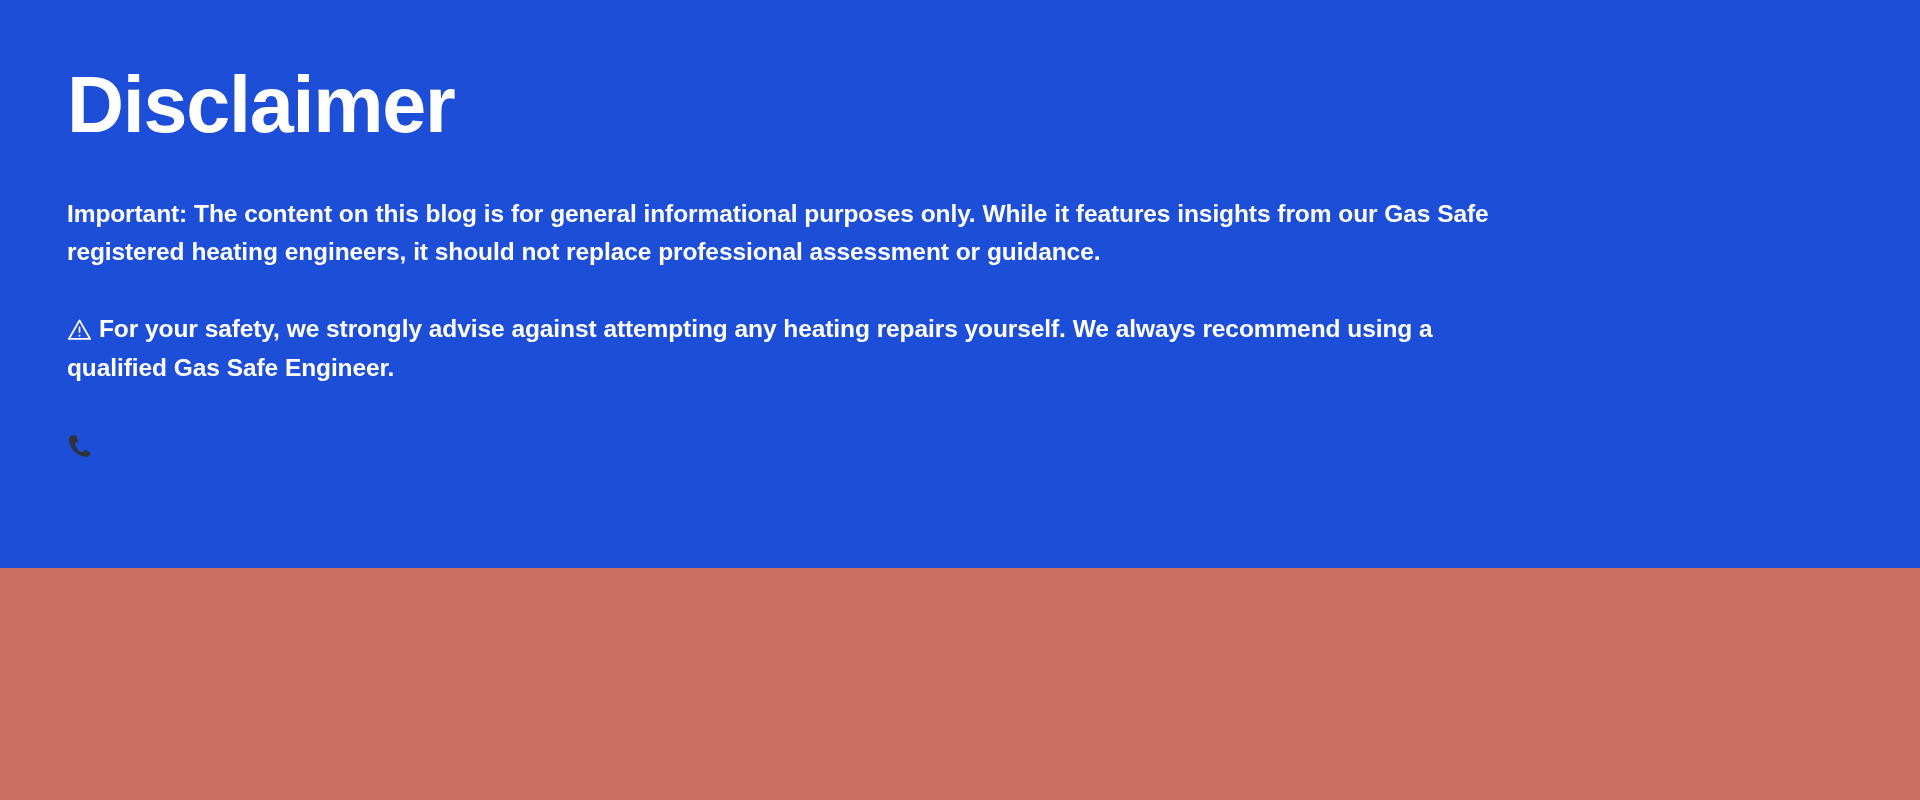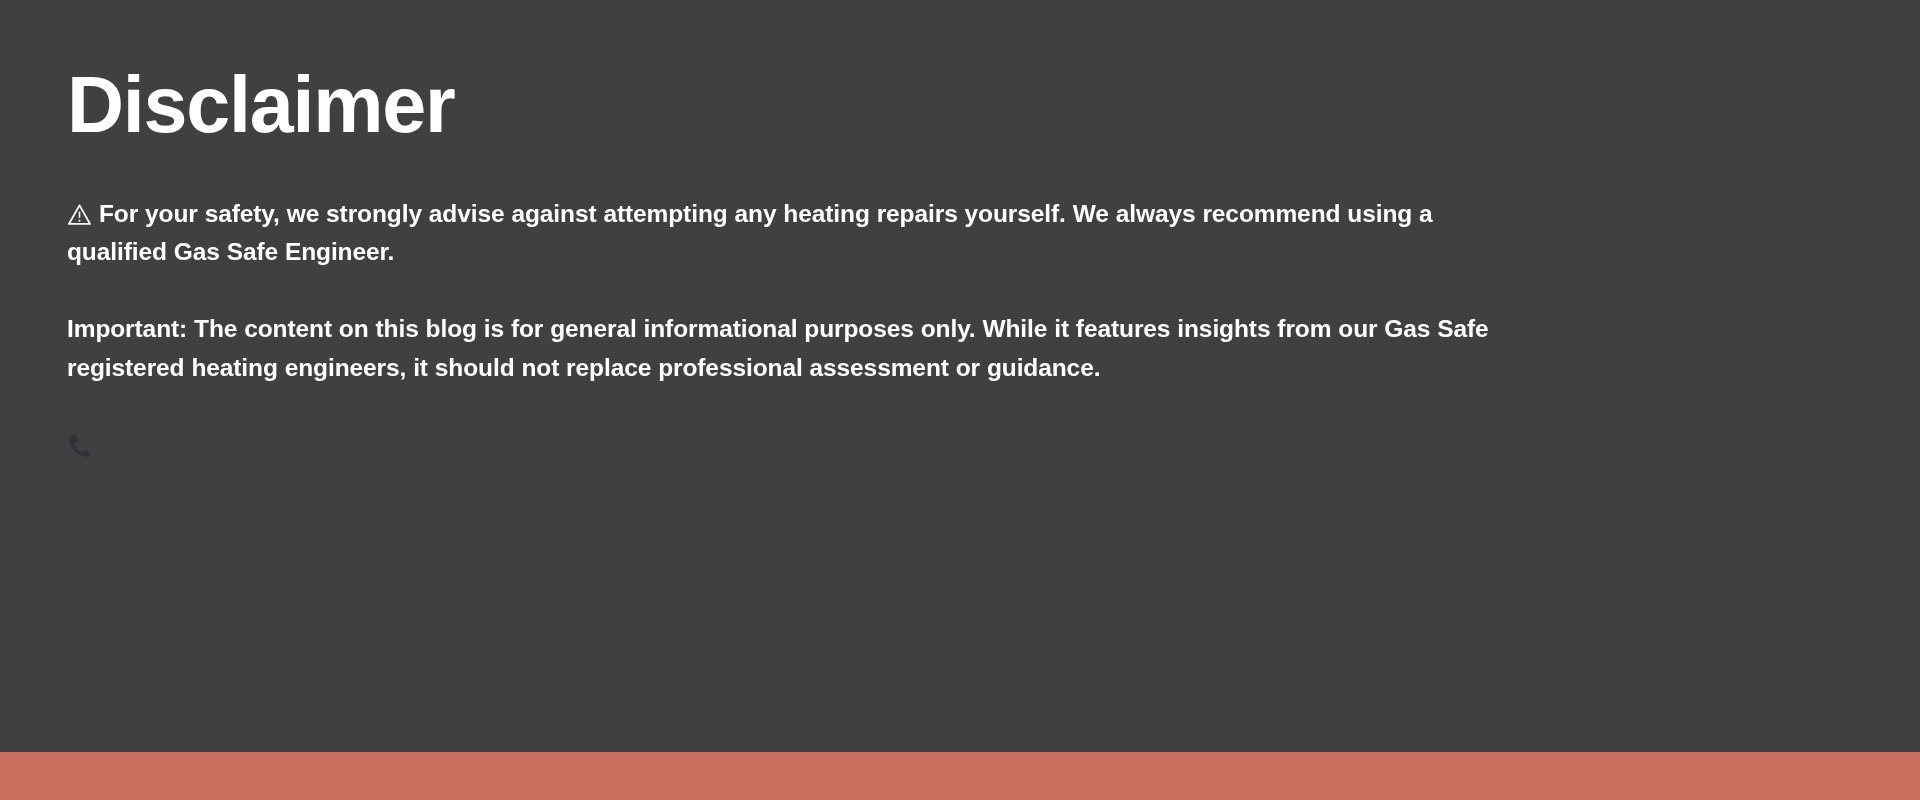--- a/index.html
+++ b/index.html
@@ -10,22 +10,22 @@
     width: 1920px;
     height: 800px;
     overflow: hidden;
     background: #c96f5f;
     font-family: "Liberation Sans", "DejaVu Sans", sans-serif;
     -webkit-font-smoothing: antialiased;
   }
 
   #disclaimer-section {
     width: 1920px;
-    height: 752px;
-    background: #404040;
+    height: 568px;
+    background: #1d4ed8;
     box-sizing: border-box;
     padding: 0;
     position: relative;
   }
 
   .inner {
     position: absolute;
     left: 67px;
     top: 0;
     width: 1430px;
@@ -90,31 +90,31 @@
 <body>
 
 <div id="disclaimer-section">
   <div class="inner">
 
     <h1 id="page-title">Disclaimer</h1>
 
     <div class="body-block">
 
       <p class="para">
+        <span>Important: The content on this blog is for general informational purposes only. While it features insights from our Gas Safe registered heating engineers, it should not replace professional assessment or guidance.</span>
+      </p>
+
+      <p class="para">
         <span class="icon-warning">
           <svg viewBox="0 0 24 22" width="25" height="23" aria-hidden="true">
             <path d="M12 2.2 L22.2 20.1 H1.8 Z" fill="none" stroke="#ffffff" stroke-width="1.7" stroke-linejoin="round"></path>
             <rect x="11.2" y="8.2" width="1.6" height="6.2" rx="0.8" fill="#ffffff"></rect>
             <circle cx="12" cy="17" r="0.95" fill="#ffffff"></circle>
           </svg>
         </span><span>For your safety, we strongly advise against attempting any heating repairs yourself. We always recommend using a qualified Gas Safe Engineer.</span>
-      </p>
-
-      <p class="para">
-        <span>Important: The content on this blog is for general informational purposes only. While it features insights from our Gas Safe registered heating engineers, it should not replace professional assessment or guidance.</span>
       </p>
 
       <p class="para">
         <span class="icon-phone">
           <svg viewBox="0 0 26 26" width="26" height="26" aria-hidden="true">
             <path d="M4.6 2.6 C3.0 3.3 1.9 4.9 2.0 6.6 c0.25 4.6 2.6 9.1 6.1 12.3 c3.3 3.0 7.5 4.9 11.3 5.0 c1.7 0.05 3.3 -1.1 3.9 -2.7 c0.3 -0.8 -0.05 -1.7 -0.8 -2.1 l-3.6 -2.0 c-0.75 -0.4 -1.7 -0.2 -2.2 0.5 l-1.0 1.3 c-0.35 0.45 -0.95 0.6 -1.45 0.35 c-1.6 -0.8 -3.0 -1.95 -4.1 -3.35 c-1.1 -1.4 -1.85 -3.0 -2.2 -4.7 c-0.1 -0.55 0.2 -1.1 0.7 -1.35 l1.5 -0.7 c0.8 -0.35 1.15 -1.25 0.85 -2.05 L9.6 3.4 C9.3 2.6 8.45 2.15 7.6 2.3 Z" fill="#2f3338"></path>
           </svg>
         </span>
       </p>
 

